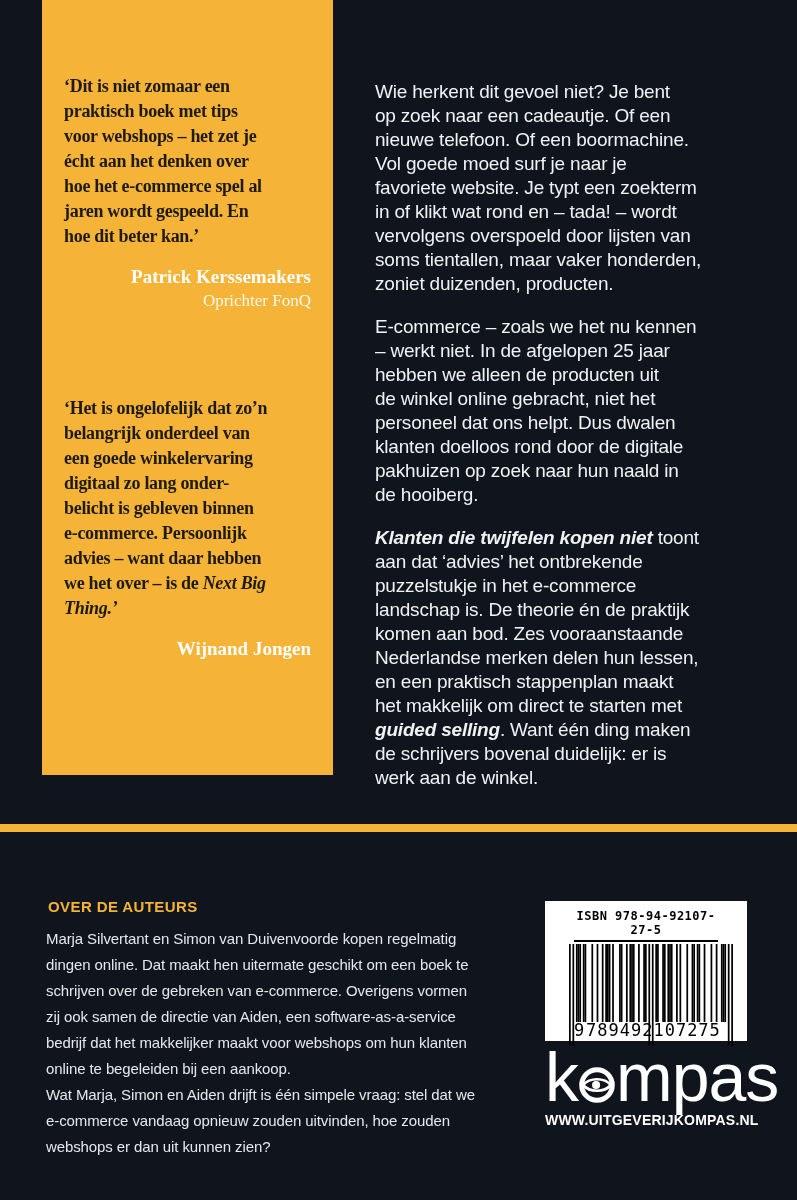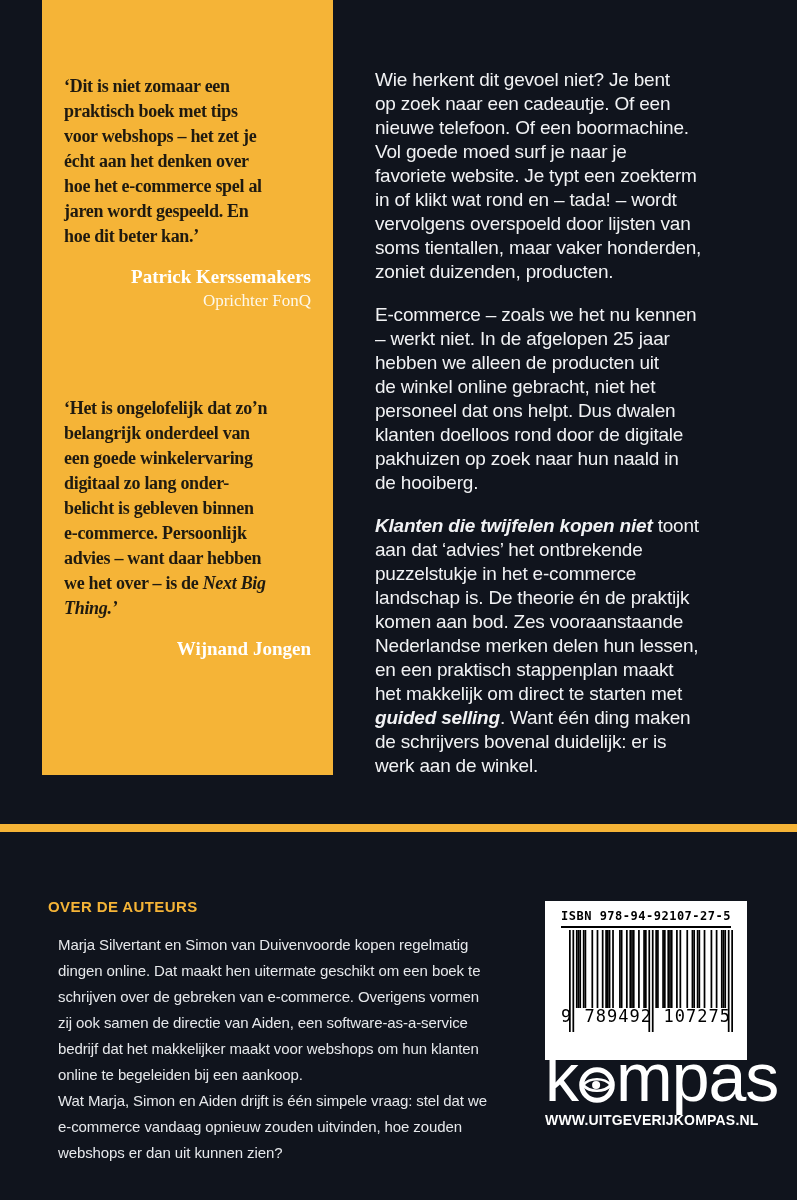--- a/index.html
+++ b/index.html
@@ -52,21 +52,21 @@
     font-family: "Liberation Serif", serif;
     font-size: 17px;
     line-height: 22px;
     color: #fdf8ea;
   }
   .quote-block2 { margin-top: 84px; }
 
   
   .blurb {
     position: absolute;
-    left: 375px; top: 68px;
+    left: 375px; top: 80px;
     width: 382px;
   }
   .body-para {
     margin: 0 0 19px 0;
     font-size: 19px;
     line-height: 24px;
     letter-spacing: -0.2px;
     color: var(--body-text);
     white-space: pre-line;
   }
@@ -89,35 +89,35 @@
   }
   .about-heading {
     margin: 0 0 10px 6px;
     font-weight: 700;
     font-size: 15px;
     line-height: 18px;
     letter-spacing: 0.4px;
     color: var(--accent-yellow);
   }
   .about-body {
-    margin: 16px;
+    margin: 4px;
     font-size: 15px;
     line-height: 26px;
     letter-spacing: -0.1px;
     color: #e6e8eb;
     white-space: pre-line;
   }
 
   
   .barcode-box {
     position: absolute;
     left: 545px; top: 901px;
-    width: 202px; height: 159px;
+    width: 202px; height: 140px;
     background: #ffffff;
-    padding: 8px 16px 0;
+    padding: 8px 29px 0;
     display: flex;
     flex-direction: column;
     align-items: center;
   }
   .isbn-label {
     width: 100%;
     text-align: center;
     font-family: "DejaVu Sans Mono", monospace;
     font-weight: 700;
     font-size: 12px;

